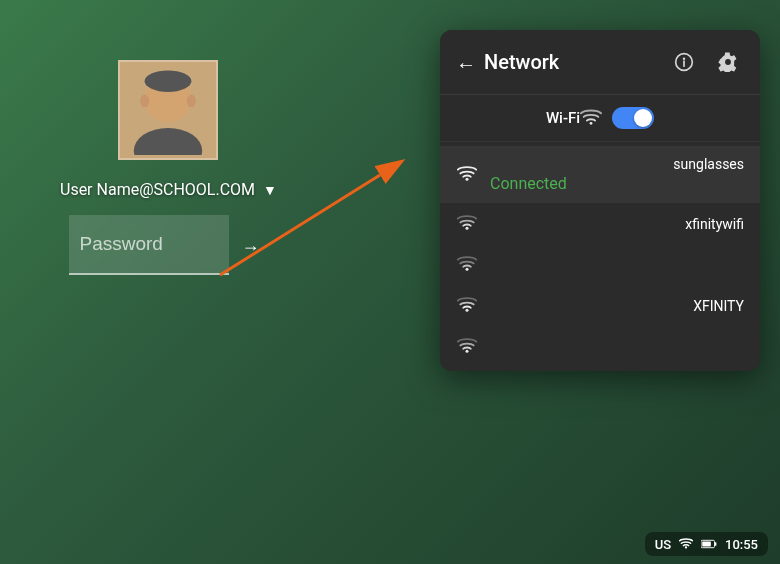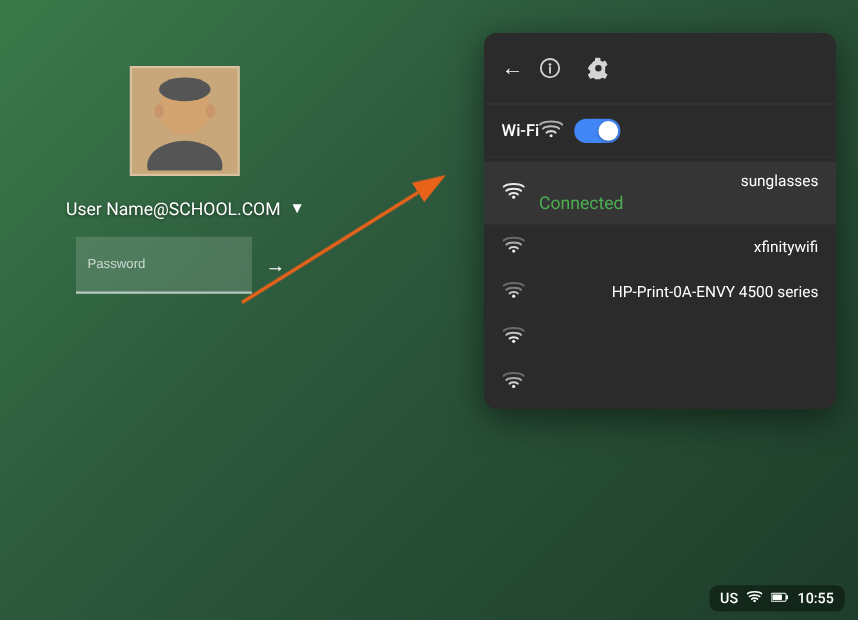--- a/index.html
+++ b/index.html
@@ -71,21 +71,21 @@
       align-items: center;
       gap: 0;
       margin-top: 4px;
     }
 
     .password-input {
       background: rgba(255,255,255,0.15);
       border: none;
       border-bottom: 2px solid rgba(255,255,255,0.6);
       color: white;
-      font-size: 12px;
+      font-size: 19px;
       padding: 18px 10px;
       width: 160px;
       outline: none;
       backdrop-filter: blur(4px);
     }
 
     .password-input::placeholder {
       color: rgba(255,255,255,0.7);
     }
 
@@ -160,21 +160,21 @@
 
     
     .wifi-section {
       padding: 12px 16px;
       border-bottom: 1px solid rgba(255,255,255,0.05);
     }
 
     .wifi-header {
       display: flex;
       align-items: center;
-      justify-content: flex-start;
+      justify-content: center;
     }
 
     .wifi-label {
       color: white;
       font-size: 15px;
       font-weight: 500;
     }
 
     .wifi-controls {
       display: flex;
@@ -324,20 +324,21 @@
       <polygon points="0 0, 10 3.5, 0 7" fill="#e8621a"></polygon>
     </marker>
   </defs>
   <line x1="10" y1="120" x2="170" y2="20" stroke="#e8621a" stroke-width="3" marker-end="url(#arrowhead)"></line>
 </svg>
 
 <div class="network-panel">
 
   <div class="panel-header">
     <button class="back-btn">←</button>
+    <span class="panel-title">Network</span>
     <div class="header-icons">
       <button class="icon-btn">
         <svg width="20" height="20" viewBox="0 0 24 24" fill="none" stroke="rgba(255,255,255,0.8)" stroke-width="2">
           <circle cx="12" cy="12" r="10"></circle>
           <line x1="12" y1="8" x2="12" y2="8" stroke-width="3" stroke-linecap="round"></line>
           <line x1="12" y1="11" x2="12" y2="17" stroke-linecap="round"></line>
         </svg>
       </button>
       <button class="icon-btn">
         <svg width="20" height="20" viewBox="0 0 24 24" fill="rgba(255,255,255,0.8)">
@@ -399,34 +400,34 @@
 
     <div class="network-item">
       <span class="network-icon">
         <svg width="20" height="16" viewBox="0 0 24 18" fill="none">
           <path d="M1 5 C5 1, 19 1, 23 5" stroke="rgba(255,255,255,0.3)" stroke-width="2.2" fill="none" stroke-linecap="round"></path>
           <path d="M4 9.5 C7 6.5, 17 6.5, 20 9.5" stroke="rgba(255,255,255,0.4)" stroke-width="2.2" fill="none" stroke-linecap="round"></path>
           <path d="M7.5 13.5 C9 11.5, 15 11.5, 16.5 13.5" stroke="rgba(255,255,255,0.7)" stroke-width="2.2" fill="none" stroke-linecap="round"></path>
           <circle cx="12" cy="16.5" r="1.8" fill="rgba(255,255,255,0.9)"></circle>
         </svg>
       </span>
-      <div class="network-info">
-        <div class="network-name">HP-Print-0A-ENVY 4500 series</div>
-      </div>
     </div>
 
     <div class="network-item">
       <span class="network-icon">
         <svg width="20" height="16" viewBox="0 0 24 18" fill="none">
           <path d="M1 5 C5 1, 19 1, 23 5" stroke="rgba(255,255,255,0.3)" stroke-width="2.2" fill="none" stroke-linecap="round"></path>
           <path d="M4 9.5 C7 6.5, 17 6.5, 20 9.5" stroke="rgba(255,255,255,0.7)" stroke-width="2.2" fill="none" stroke-linecap="round"></path>
           <path d="M7.5 13.5 C9 11.5, 15 11.5, 16.5 13.5" stroke="rgba(255,255,255,0.9)" stroke-width="2.2" fill="none" stroke-linecap="round"></path>
           <circle cx="12" cy="16.5" r="1.8" fill="rgba(255,255,255,0.9)"></circle>
         </svg>
       </span>
+      <div class="network-info">
+        <div class="network-name">XFINITY</div>
+      </div>
     </div>
 
     <div class="network-item">
       <span class="network-icon">
         <svg width="20" height="16" viewBox="0 0 24 18" fill="none">
           <path d="M1 5 C5 1, 19 1, 23 5" stroke="rgba(255,255,255,0.3)" stroke-width="2.2" fill="none" stroke-linecap="round"></path>
           <path d="M4 9.5 C7 6.5, 17 6.5, 20 9.5" stroke="rgba(255,255,255,0.6)" stroke-width="2.2" fill="none" stroke-linecap="round"></path>
           <path d="M7.5 13.5 C9 11.5, 15 11.5, 16.5 13.5" stroke="rgba(255,255,255,0.8)" stroke-width="2.2" fill="none" stroke-linecap="round"></path>
           <circle cx="12" cy="16.5" r="1.8" fill="rgba(255,255,255,0.9)"></circle>
         </svg>

